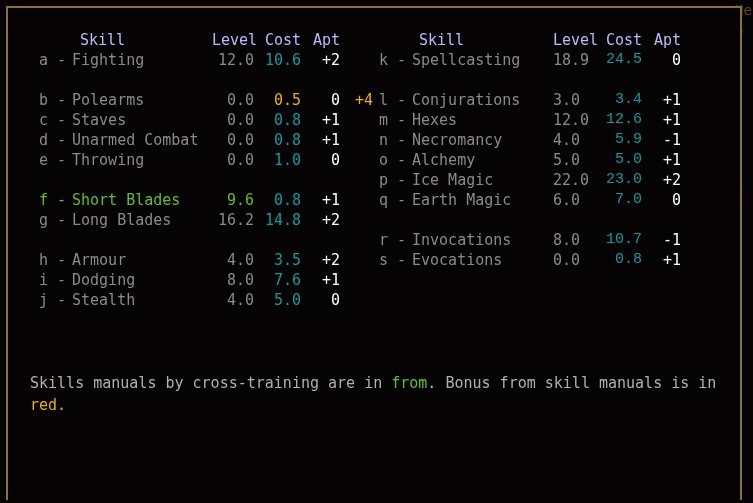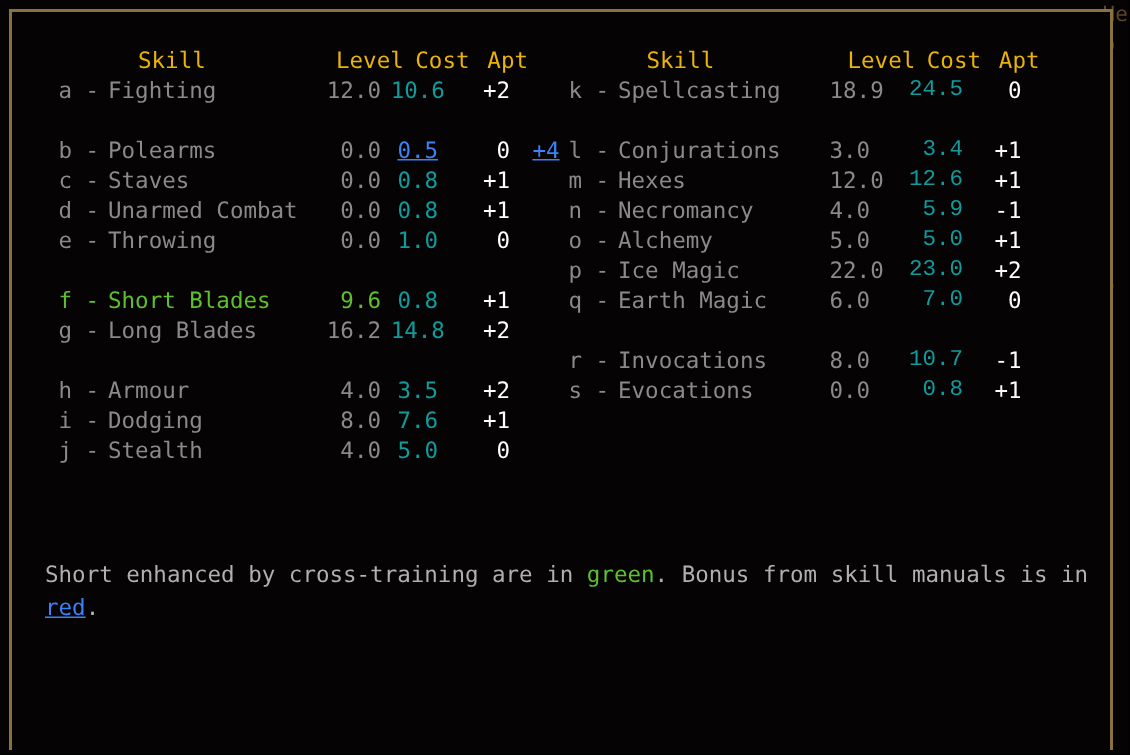--- a/index.html
+++ b/index.html
@@ -53,25 +53,25 @@
     border-right-width: 2px;
     border-bottom: none;
     box-sizing: border-box;
     background: #060305;
     z-index: 1;
     overflow: hidden;
   }
 
   
   .c-dark   { color: #8a8a8a; }            
-  .c-blue   { color: #eab308; margin-left: 12px; }            
+  .c-blue   { color: #c4b5fd; }            
   .c-teal   { color: #109c9c; }            
   .c-white  { color: #ffffff; }            
   .c-green  { color: #5ec02c; }            
-  .c-red    { color: #3b82f6; text-decoration: underline; }            
+  .c-red    { color: #eab308; }            
   .c-ltgrey { color: #b0b0b0; }
 
   
   .table {
     position: absolute;
     top: 22px;
     left: 0;
     width: 100%;
     white-space: pre;
   }
@@ -84,21 +84,21 @@
     position: absolute;
     white-space: pre;
     top: 0;
   }
 
   
   .lt-hdr-skill { left: 72px; }
   .lt-key       { left: 31px; width: 30px; text-align: left; }
   .lt-name      { left: 64px; text-align: center; }
   .lt-lvl       { left: 204px; width: 42px; text-align: right; }
-  .lt-cost      { left: 248px; width: 45px; text-align: center; }
+  .lt-cost      { left: 248px; width: 45px; text-align: right; }
   .lt-apt       { left: 300px; width: 32px; text-align: right; }
   .lt-bonus     { left: 335px; width: 30px; text-align: right; }
   .lt-hdr-lvl   { left: 204px; width: 42px; text-align: right; }
   .lt-hdr-cost  { left: 250px; width: 43px; text-align: right; }
   .lt-hdr-apt   { left: 300px; width: 32px; text-align: right; }
 
   
   .rt-hdr-skill { left: 411px; }
   .rt-key       { left: 371px; width: 30px; text-align: left; }
   .rt-name      { left: 404px; }
@@ -142,21 +142,21 @@
 l
 
 5</div>
 
   <div id="panel">
 
     <div class="table" id="table-left"><div class="row"><span class="col lt-hdr-skill c-blue">Skill</span><span class="col lt-hdr-lvl c-blue">Level</span><span class="col lt-hdr-cost c-blue">Cost</span><span class="col lt-hdr-apt c-blue">Apt</span></div><div class="row"><span class="col lt-key c-dark">a -</span><span class="col lt-name c-dark">Fighting</span><span class="col lt-lvl c-dark">12.0</span><span class="col lt-cost c-teal">10.6</span><span class="col lt-apt c-white">+2</span></div><div class="row">&nbsp;</div><div class="row"><span class="col lt-key c-dark">b -</span><span class="col lt-name c-dark">Polearms</span><span class="col lt-lvl c-dark">0.0</span><span class="col lt-cost c-red">0.5</span><span class="col lt-apt c-white">0</span><span class="col lt-bonus c-red">+4</span></div><div class="row"><span class="col lt-key c-dark">c -</span><span class="col lt-name c-dark">Staves</span><span class="col lt-lvl c-dark">0.0</span><span class="col lt-cost c-teal">0.8</span><span class="col lt-apt c-white">+1</span></div><div class="row"><span class="col lt-key c-dark">d -</span><span class="col lt-name c-dark">Unarmed Combat</span><span class="col lt-lvl c-dark">0.0</span><span class="col lt-cost c-teal">0.8</span><span class="col lt-apt c-white">+1</span></div><div class="row"><span class="col lt-key c-dark">e -</span><span class="col lt-name c-dark">Throwing</span><span class="col lt-lvl c-dark">0.0</span><span class="col lt-cost c-teal">1.0</span><span class="col lt-apt c-white">0</span></div><div class="row">&nbsp;</div><div class="row"><span class="col lt-key c-green">f -</span><span class="col lt-name c-green">Short Blades</span><span class="col lt-lvl c-green">9.6</span><span class="col lt-cost c-teal">0.8</span><span class="col lt-apt c-white">+1</span></div><div class="row"><span class="col lt-key c-dark">g -</span><span class="col lt-name c-dark">Long Blades</span><span class="col lt-lvl c-dark">16.2</span><span class="col lt-cost c-teal">14.8</span><span class="col lt-apt c-white">+2</span></div><div class="row">&nbsp;</div><div class="row"><span class="col lt-key c-dark">h -</span><span class="col lt-name c-dark">Armour</span><span class="col lt-lvl c-dark">4.0</span><span class="col lt-cost c-teal">3.5</span><span class="col lt-apt c-white">+2</span></div><div class="row"><span class="col lt-key c-dark">i -</span><span class="col lt-name c-dark">Dodging</span><span class="col lt-lvl c-dark">8.0</span><span class="col lt-cost c-teal">7.6</span><span class="col lt-apt c-white">+1</span></div><div class="row"><span class="col lt-key c-dark">j -</span><span class="col lt-name c-dark">Stealth</span><span class="col lt-lvl c-dark">4.0</span><span class="col lt-cost c-teal">5.0</span><span class="col lt-apt c-white">0</span></div></div>
     <div class="table" id="table-right"><div class="row"><span class="col rt-hdr-skill c-blue">Skill</span><span class="col rt-hdr-lvl c-blue">Level</span><span class="col rt-hdr-cost c-blue">Cost</span><span class="col rt-hdr-apt c-blue">Apt</span></div><div class="row"><span class="col rt-key c-dark">k -</span><span class="col rt-name c-dark">Spellcasting</span><span class="col rt-lvl c-dark">18.9</span><span class="col rt-cost c-teal">24.5</span><span class="col rt-apt c-white">0</span></div><div class="row">&nbsp;</div><div class="row"><span class="col rt-key c-dark">l -</span><span class="col rt-name c-dark">Conjurations</span><span class="col rt-lvl c-dark">3.0</span><span class="col rt-cost c-teal">3.4</span><span class="col rt-apt c-white">+1</span></div><div class="row"><span class="col rt-key c-dark">m -</span><span class="col rt-name c-dark">Hexes</span><span class="col rt-lvl c-dark">12.0</span><span class="col rt-cost c-teal">12.6</span><span class="col rt-apt c-white">+1</span></div><div class="row"><span class="col rt-key c-dark">n -</span><span class="col rt-name c-dark">Necromancy</span><span class="col rt-lvl c-dark">4.0</span><span class="col rt-cost c-teal">5.9</span><span class="col rt-apt c-white">-1</span></div><div class="row"><span class="col rt-key c-dark">o -</span><span class="col rt-name c-dark">Alchemy</span><span class="col rt-lvl c-dark">5.0</span><span class="col rt-cost c-teal">5.0</span><span class="col rt-apt c-white">+1</span></div><div class="row"><span class="col rt-key c-dark">p -</span><span class="col rt-name c-dark">Ice Magic</span><span class="col rt-lvl c-dark">22.0</span><span class="col rt-cost c-teal">23.0</span><span class="col rt-apt c-white">+2</span></div><div class="row"><span class="col rt-key c-dark">q -</span><span class="col rt-name c-dark">Earth Magic</span><span class="col rt-lvl c-dark">6.0</span><span class="col rt-cost c-teal">7.0</span><span class="col rt-apt c-white">0</span></div><div class="row">&nbsp;</div><div class="row"><span class="col rt-key c-dark">r -</span><span class="col rt-name c-dark">Invocations</span><span class="col rt-lvl c-dark">8.0</span><span class="col rt-cost c-teal">10.7</span><span class="col rt-apt c-white">-1</span></div><div class="row"><span class="col rt-key c-dark">s -</span><span class="col rt-name c-dark">Evocations</span><span class="col rt-lvl c-dark">0.0</span><span class="col rt-cost c-teal">0.8</span><span class="col rt-apt c-white">+1</span></div></div>
 
     <div class="note">
-      <span class="c-ltgrey">Short enhanced by cross-training are in </span><span class="c-green">green</span><span class="c-ltgrey">. Bonus from skill manuals is in </span><span class="c-red">red</span><span class="c-ltgrey">.</span>
+      <span class="c-ltgrey">Skills manuals by cross-training are in </span><span class="c-green">from</span><span class="c-ltgrey">. Bonus from skill manuals is in </span><span class="c-red">red</span><span class="c-ltgrey">.</span>
     </div>
 
     <div class="keys">
 
       
 
       
 
       
 

